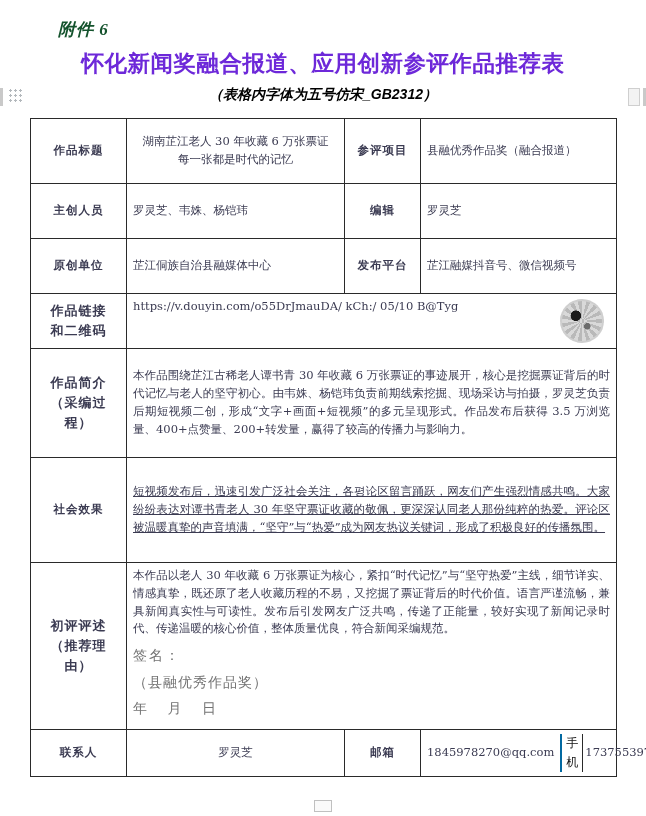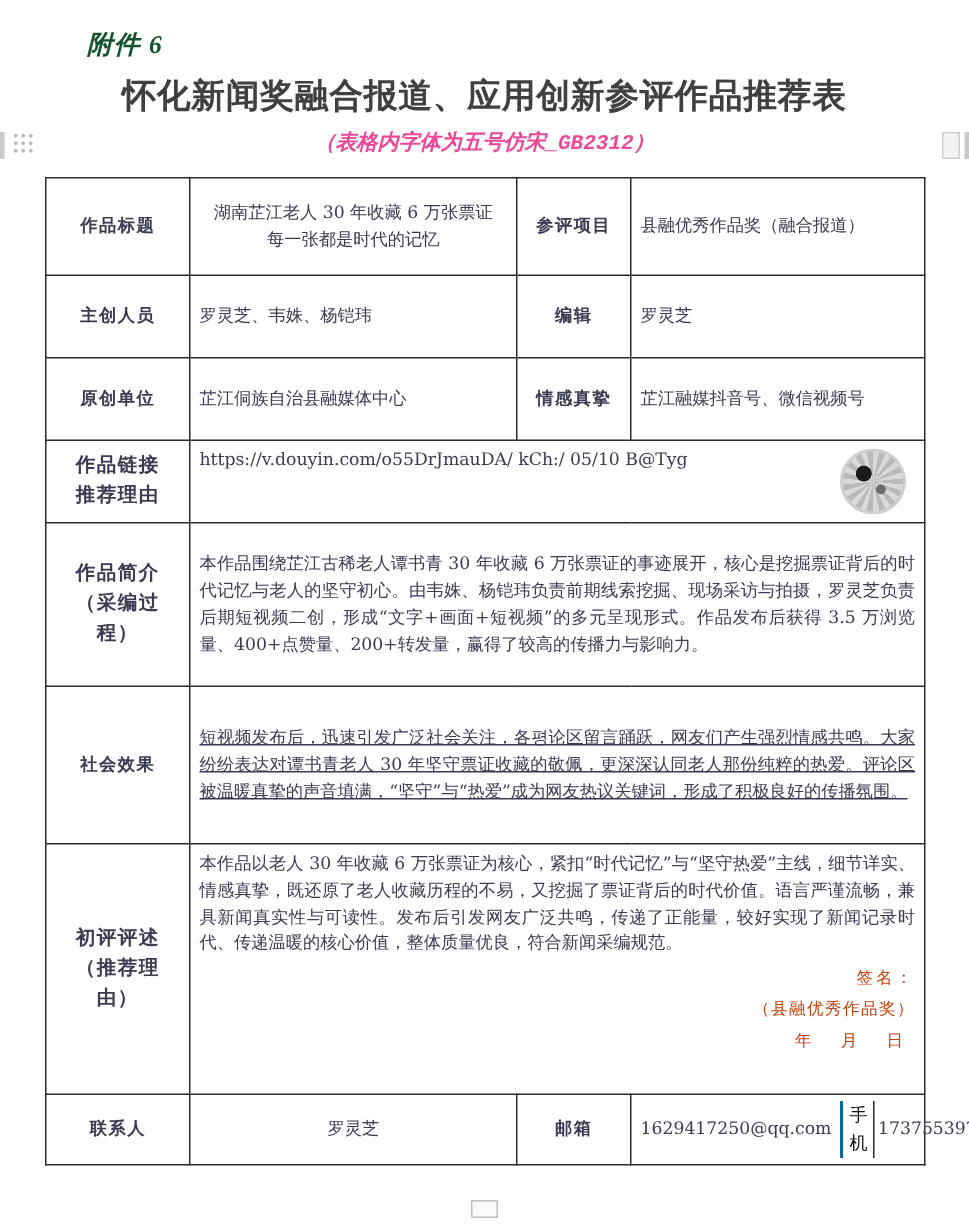--- a/index.html
+++ b/index.html
@@ -47,34 +47,34 @@
   }
   .doc-title {
     position: absolute;
     left: 0;
     right: 0;
     top: 48px;
     text-align: center;
     font-family: "DejaVu Serif", serif;
     font-size: 22.5px;
     font-weight: bold;
-    color: #404040;
+    color: #6d28d9;
     letter-spacing: 0.5px;
   }
   .doc-subtitle {
     position: absolute;
     left: 0;
     right: 0;
     top: 86px;
     text-align: center;
-    font-family: Liberation Mono, monospace;
+    font-family: Liberation Sans, sans-serif;
     font-style: italic;
     font-size: 14px;
     font-weight: bold;
-    color: #ec4899;
+    color: #000000;
   }
   table.form {
     position: absolute;
     left: 30px;
     top: 118px;
     width: 586px;
     border-collapse: collapse;
     table-layout: fixed;
   }
   table.form td {
@@ -132,23 +132,23 @@
     box-shadow: inset 0 0 0 2px #cfcfcf;
   }
   .link-wrap {
     position: relative;
     min-height: 46px;
     display: flex;
     align-items: flex-start;
     padding-right: 58px;
   }
   .sign-block {
-    text-align: right;
-    color: #c2410c;
-    font-size: 11px;
+    text-align: left;
+    color: #737373;
+    font-size: 14px;
     line-height: 1.9;
     padding-top: 4px;
   }
   .sign-block .l1 { letter-spacing: 2px; }
   .sign-block .l2 { letter-spacing: 1px; }
   .sign-block .l3 { letter-spacing: 8px; }
   .bottom-mark {
     position: absolute;
     left: 50%;
     bottom: 4px;
@@ -194,29 +194,29 @@
       <tr>
         <td class="lbl">主创人员</td>
         <td class="val" style="height:46px;margin-left:32px;">罗灵芝、韦姝、杨铠玮</td>
         <td class="lbl">编辑</td>
         <td class="val">罗灵芝</td>
       </tr>
 
       <tr>
         <td class="lbl">原创单位</td>
         <td class="val" style="height:46px;">芷江侗族自治县融媒体中心</td>
-        <td class="lbl">情感真挚</td>
+        <td class="lbl">发布平台</td>
         <td class="val">芷江融媒抖音号、微信视频号</td>
       </tr>
 
 
       <tr>
         <td class="lbl">
           <span class="sub">作品链接</span>
-          <span class="sub">推荐理由</span>
+          <span class="sub">和二维码</span>
         </td>
         <td class="val" colspan="3">
           <div class="link-wrap">
             <span class="link-text">https://v.douyin.com/o55DrJmauDA/ kCh:/ 05/10 B@Tyg</span>
             <span class="qr"></span>
           </div>
         </td>
       </tr>
 
       <tr>
@@ -252,21 +252,21 @@
       </tr>
 
       <tr>
         <td class="lbl">联系人</td>
         <td class="val center" style="height:38px;">罗灵芝</td>
         <td class="lbl">邮箱</td>
         <td class="val">
           <table style="width:100%; border-collapse:collapse;">
             <tbody>
                 <tr>
-              <td style="border:none; padding:0 6px 0 0; text-align:left;">1629417250@qq.com</td>
+              <td style="border:none; padding:0 6px 0 0; text-align:left;">1845978270@qq.com</td>
               <td style="border:none; border-left:2px solid #0369a1; padding:0 4px; width:44px; text-align:center; color:#111; font-size:12px;">手机</td>
               <td style="border:none; border-left:1px solid #2a2a2a; padding:0 2px; width:78px; text-align:center;">17375539706</td>
             </tr>
           </tbody>
             </table>
         </td>
       </tr>
 
     </tbody>
   </table>

